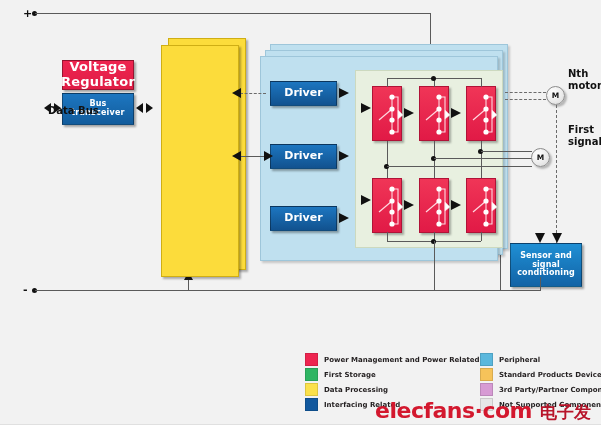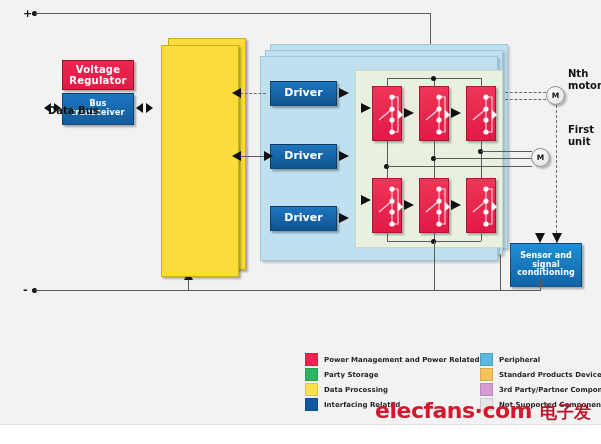--- a/index.html
+++ b/index.html
@@ -35,21 +35,21 @@
     color:#ffffff;
     font-weight:bold;
     line-height:1.12;
     border:1px solid rgba(0,0,0,.35);
     box-shadow:2px 2px 2px rgba(0,0,0,.33);
   }
 
   .vreg{
     background:linear-gradient(180deg,#ef २3 55,#e31d47);
     background:linear-gradient(180deg,#ee2550 0%,#e01c45 100%);
-    font-size:10px;letter-spacing:.2px;
+    font-size:13px;letter-spacing:.2px;
   }
   .bustr{
     background:linear-gradient(180deg,#1d76c0 0%,#125c9c 100%);
     font-size:8px;letter-spacing:.2px;
   }
   .ctrl{
     background:#fcdc3b;
     border:1px solid #cfae14;
     color:#111;
     font-size:8.5px;
@@ -362,21 +362,21 @@
     <div class="w wh" style="left:481px;top:151px;width:51px;"></div>
 
     <div class="lbl" style="left:528px;top:68px;">Nth motor</div>
     <div class="motor" style="left:546px;top:86px;">
       <span>M</span>
     </div>
     <div class="dash-h" style="left:505px;top:92px;width:41px;"></div>
     <div class="dash-h" style="left:505px;top:99px;width:41px;"></div>
 
     <div class="lbl" style="left:528px;top:124px;">First
-unit</div>
+signal</div>
     <div class="motor" style="left:531px;top:148px;">
       <span>M</span>
     </div>
 
     <div class="dash-v" style="left:556px;top:105px;height:138px;"></div>
 
     <div class="blk sensor" style="left:510px;top:243px;width:72px;height:44px;">
       <span>Sensor and
 signal
 conditioning</span>
@@ -393,21 +393,21 @@
   </div>
 
   <div id="legend">
     <div class="legcol" style="left:0px;width:180px;">
       <div class="legrow">
         <span class="swatch" style="background:#ee2550;"></span>
         <span class="legtxt">Power Management and Power Related</span>
       </div>
       <div class="legrow">
         <span class="swatch" style="background:#2eb563;"></span>
-        <span class="legtxt">Party Storage</span>
+        <span class="legtxt">First Storage</span>
       </div>
       <div class="legrow">
         <span class="swatch" style="background:#fbe14b;"></span>
         <span class="legtxt">Data Processing</span>
       </div>
       <div class="legrow">
         <span class="swatch" style="background:#11589e;"></span>
         <span class="legtxt">Interfacing Related</span>
       </div>
     </div>

